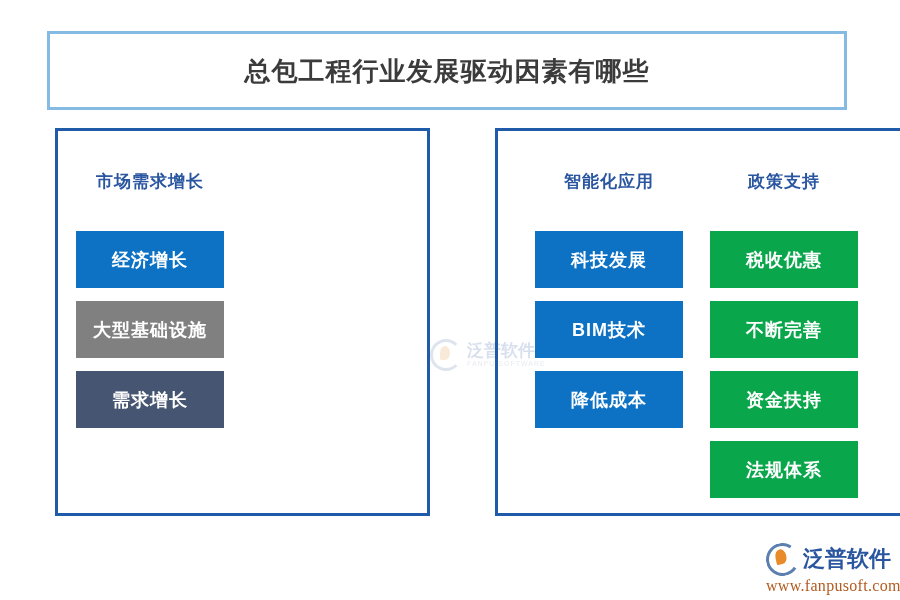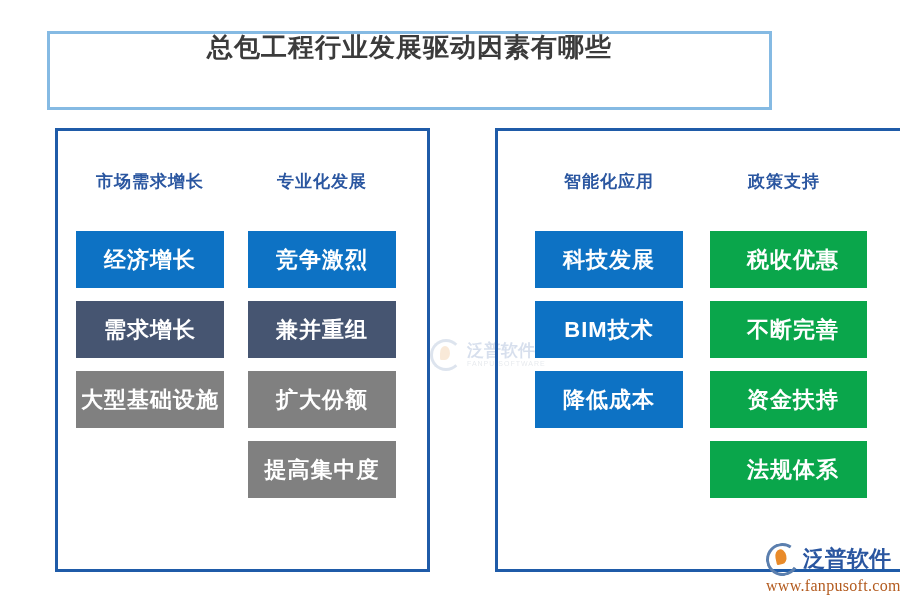--- a/index.html
+++ b/index.html
@@ -13,41 +13,42 @@
     font-family: "Liberation Sans", "DejaVu Sans", sans-serif;
     overflow: hidden;
     position: relative;
   }
 
   
   .title-banner {
     position: absolute;
     left: 47px;
     top: 31px;
-    width: 725px;
+    width: 800px;
     height: 79px;
     box-sizing: border-box;
     border: 3px solid #85bae3;
     display: flex;
+    align-items: center;
     justify-content: center;
     background: #ffffff;
   }
   .title-text {
     font-size: 26px;
     font-weight: bold;
     color: #3b3b3b;
     letter-spacing: 1px;
     line-height: 1;
   }
 
   
   .panel {
     position: absolute;
     top: 128px;
-    height: 444px;
+    height: 388px;
     box-sizing: border-box;
     border: 3px solid #1f5ba8;
     background: transparent;
   }
   .panel-left  { left: 55px;  width: 375px; }
   .panel-right { left: 447px; width: 408px; margin-left: 48px; }
 
   .panel-inner {
     position: relative;
     width: 100%;
@@ -71,30 +72,30 @@
     letter-spacing: 1px;
     white-space: nowrap;
   }
   .cell {
     width: 148px;
     height: 57px;
     margin-bottom: 13px;
     display: flex;
     align-items: center;
     justify-content: center;
-    font-size: 22px;
+    font-size: 18px;
     font-weight: bold;
     color: #ffffff;
     letter-spacing: 1px;
     white-space: nowrap;
   }
   .c-blue   { background: #0d72c4; }
   .c-slate  { background: #465571; }
   .c-gray   { background: #808080; }
-  .c-green  { background: #0aa64b; padding-left: 9px; }
+  .c-green  { background: #0aa64b; }
 
   
   .panel-left  .col-0 { left: 18px;  }
   .panel-left  .col-1 { left: 190px; }
   .panel-right .col-0 { left: 37px;  }
   .panel-right .col-1 { left: 212px; font-family: Liberation Serif, serif; }
 
   
   .watermark {
     position: absolute;
@@ -188,31 +189,24 @@
 <div class="title-banner">
   <div class="title-text">总包工程行业发展驱动因素有哪些</div>
 </div>
 
 <div class="panel panel-left">
   <div class="panel-inner">
 
     <div class="column col-0">
       <div class="col-head">市场需求增长</div>
       <div class="cell c-blue">经济增长</div>
+      <div class="cell c-gray">大型基础设施</div>
       <div class="cell c-slate">需求增长</div>
-      <div class="cell c-gray">大型基础设施</div>
     </div>
 
-    <div class="column col-1">
-      <div class="col-head">专业化发展</div>
-      <div class="cell c-blue">竞争激烈</div>
-      <div class="cell c-slate">兼并重组</div>
-      <div class="cell c-gray">扩大份额</div>
-      <div class="cell c-gray">提高集中度</div>
-    </div>
 
   </div>
 </div>
 
 <div class="panel panel-right">
   <div class="panel-inner">
 
     <div class="column col-0">
       <div class="col-head">智能化应用</div>
       <div class="cell c-blue">科技发展</div>

